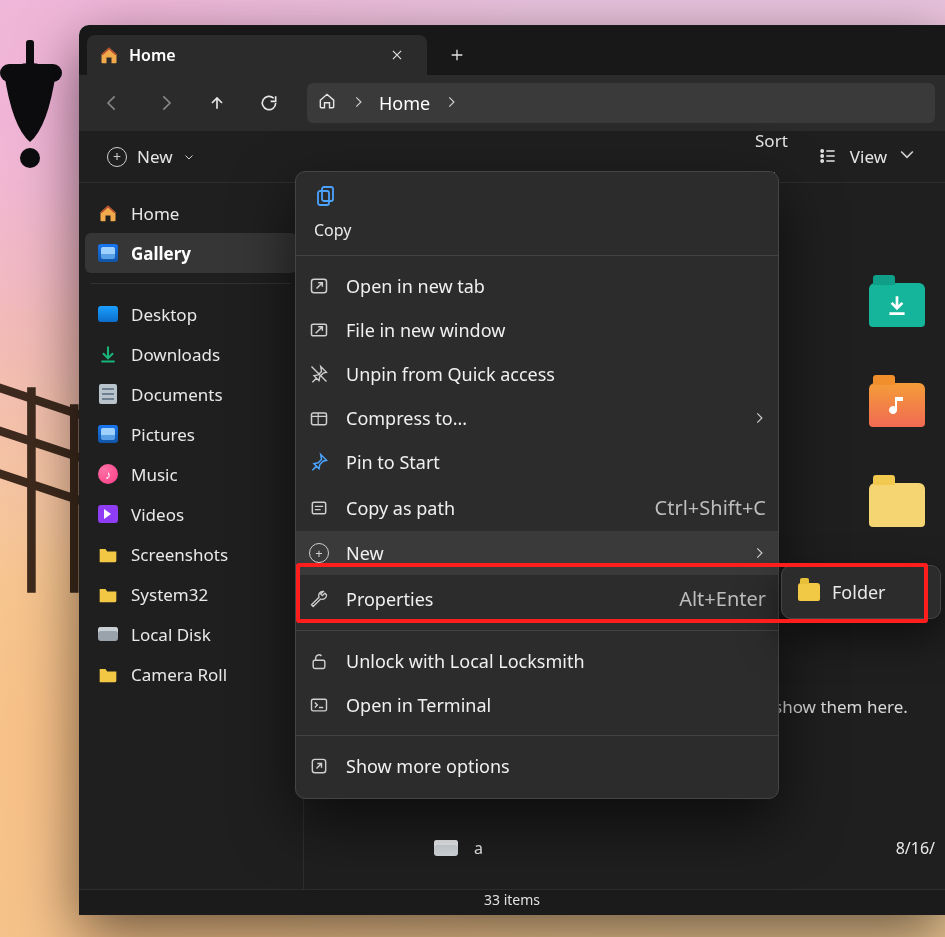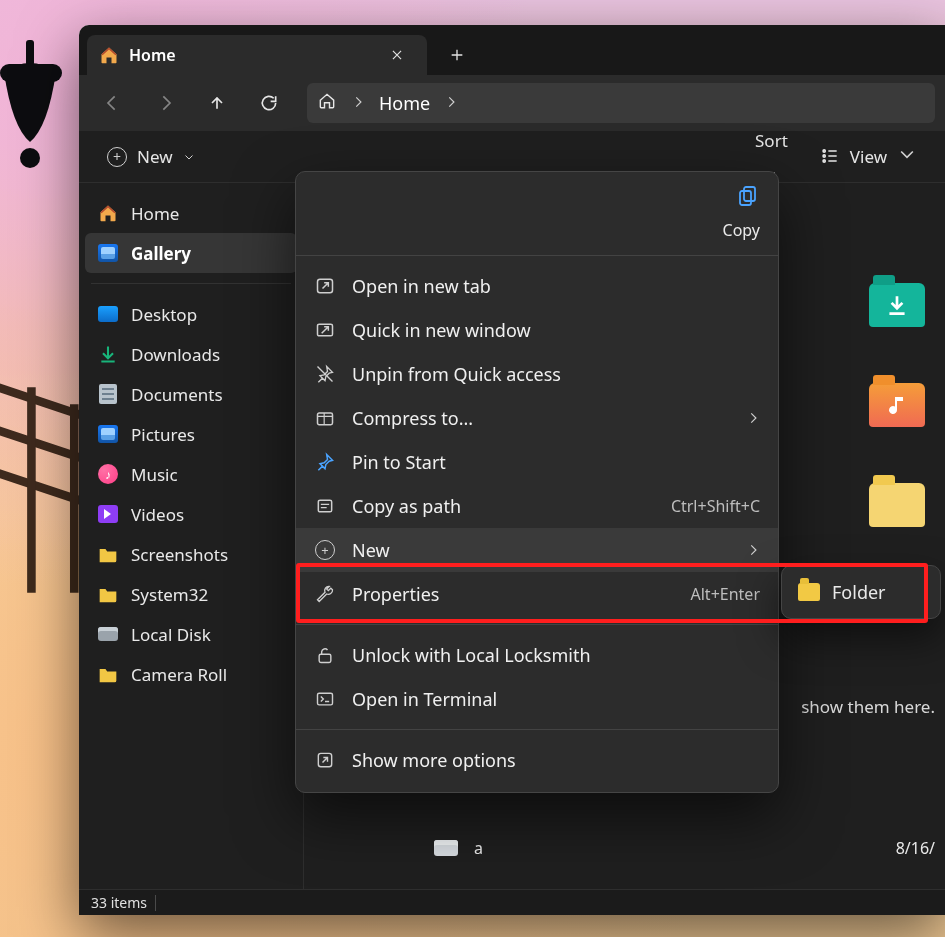--- a/index.html
+++ b/index.html
@@ -23,21 +23,20 @@
 
   
   .win {
     position: absolute; left: 79px; top: 25px; right: 0; bottom: 22px;
     background: #e5e5e5;
     border-top-left-radius: 10px;
     box-shadow: 0 20px 60px rgba(0,0,0,.55);
     color: #e9e9e9;
     display: flex; flex-direction: column;
     overflow: hidden;
-    text-align: right;
   }
 
   
   .tabstrip { display: flex; align-items: flex-end; height: 50px; background: #181818; padding: 8px 0 0 8px; }
   .tab {
     display: flex; align-items: center; gap: 10px;
     background: #2b2b2b; color: #fff;
     height: 40px; padding: 0 14px 0 12px;
     border-top-left-radius: 8px; border-top-right-radius: 8px;
     min-width: 340px; position: relative;
@@ -103,38 +102,38 @@
   .thumb .glyph { position:absolute; inset:0; display:flex; align-items:center; justify-content:center; }
 
   .content-hint { position:absolute; left:470px; right:10px; top:512px; color:#d9d9d9; font-size:17px; }
 
   
   .bottom-row { position:absolute; left:130px; right:10px; bottom:30px; display:flex; align-items:center; gap:16px; color:#e9e9e9; font-size:16px;}
   .drive-ic { width:24px; height:16px; border-radius:3px; background:#d9dee3; box-shadow: inset 0 5px 0 #f2f5f7; }
   .bottom-date { margin-left:auto; color:#e9e9e9; }
 
   
-  .statusbar { height:26px; background:#1b1b1b; border-top:1px solid #2e2e2e; color:#e0e0e0; display:flex; align-items:center; padding: 0 12px; font-size:14px; gap:8px;}
+  .statusbar { height:26px; background:#1b1b1b; border-top:1px solid #2e2e2e; color:#e0e0e0; display:flex; align-items:center; padding: 0 12px; font-size:14px; gap:8px;flex-direction:column;}
   .status-divider{ width:1px; height:16px; background:#4a4a4a; }
 
   
   .ctx {
     position: absolute; left: 216px; top: 146px; width: 484px;
     background: #2c2c2c; border: 1px solid #454545; border-radius: 10px;
     box-shadow: 0 24px 60px rgba(0,0,0,.6);
     padding: 10px 0;
     color:#f0f0f0;
   }
   .ctx .topcopy { padding: 2px 18px 6px; }
   .ctx .copy-ic { color:#4aa3ff; }
   .ctx .copy-lbl { display:block; margin-top:6px; font-size:16px; color:#eaeaea; }
   .ctx hr { border:none; border-top:1px solid #434343; margin: 8px 0; }
-  .ctx .mi { display:flex; align-items:center; gap:16px; padding: 10px 18px; font-size:18px; }
+  .ctx .mi { display:flex; align-items:center; gap:16px; padding: 10px 12px; font-size:18px; }
   .ctx .mi .mic { width:22px; display:flex; justify-content:center; color:#cfcfcf; }
-  .ctx .mi .kbd { margin-left:auto; color:#bdbdbd; font-size:16px; }
+  .ctx .mi .kbd { margin-left:auto; color:#bdbdbd; font-size:20px; }
   .ctx .mi .sub { margin-left:auto; color:#cfcfcf; }
   .ctx .mi.hi { background:#3a3a3a; }
   .pin-blue { color:#4aa3ff; }
   .plus-ic { width:20px; height:20px; border:1.5px solid #cfcfcf; border-radius:50%; display:flex; align-items:center; justify-content:center; font-size:13px; }
 
   
   .redbox { position:absolute; border:4px solid #ff1e1e; border-radius:3px; pointer-events:none; }
 
   
   .subm { position:absolute; left:702px; top:540px; width:160px; background:#2c2c2c; border:1px solid #454545; border-radius:10px; padding:6px; box-shadow: 0 18px 40px rgba(0,0,0,.55);}
@@ -409,21 +408,21 @@
         </span>
         <span>Open in new tab</span>
       </div>
     <div class="mi">
         <span class="mic">
           <svg width="20" height="20" viewBox="0 0 24 24">
             <rect x="3" y="5" width="18" height="14" rx="2" fill="none" stroke="#cfcfcf" stroke-width="1.8"></rect>
             <path d="M8 16l8-8M11 8h5v5" fill="none" stroke="#cfcfcf" stroke-width="1.8"></path>
           </svg>
         </span>
-        <span>Quick in new window</span>
+        <span>File in new window</span>
       </div>
     <div class="mi">
         <span class="mic">
           <svg width="20" height="20" viewBox="0 0 24 24">
             <path d="M14 3l7 7-4 1-4 4-1 5-3-3-5 5 5-5-3-3 5-1 4-4z" fill="none" stroke="#cfcfcf" stroke-width="1.6"></path>
             <path d="M3 3l18 18" stroke="#cfcfcf" stroke-width="1.6"></path>
           </svg>
         </span>
         <span>Unpin from Quick access</span>
       </div>

